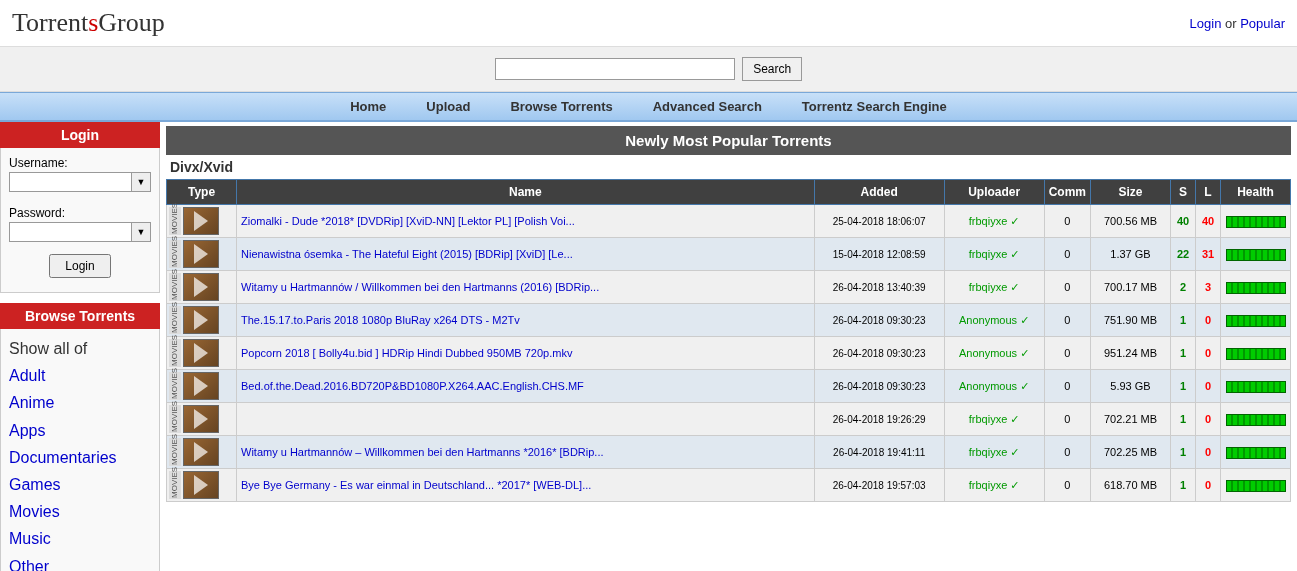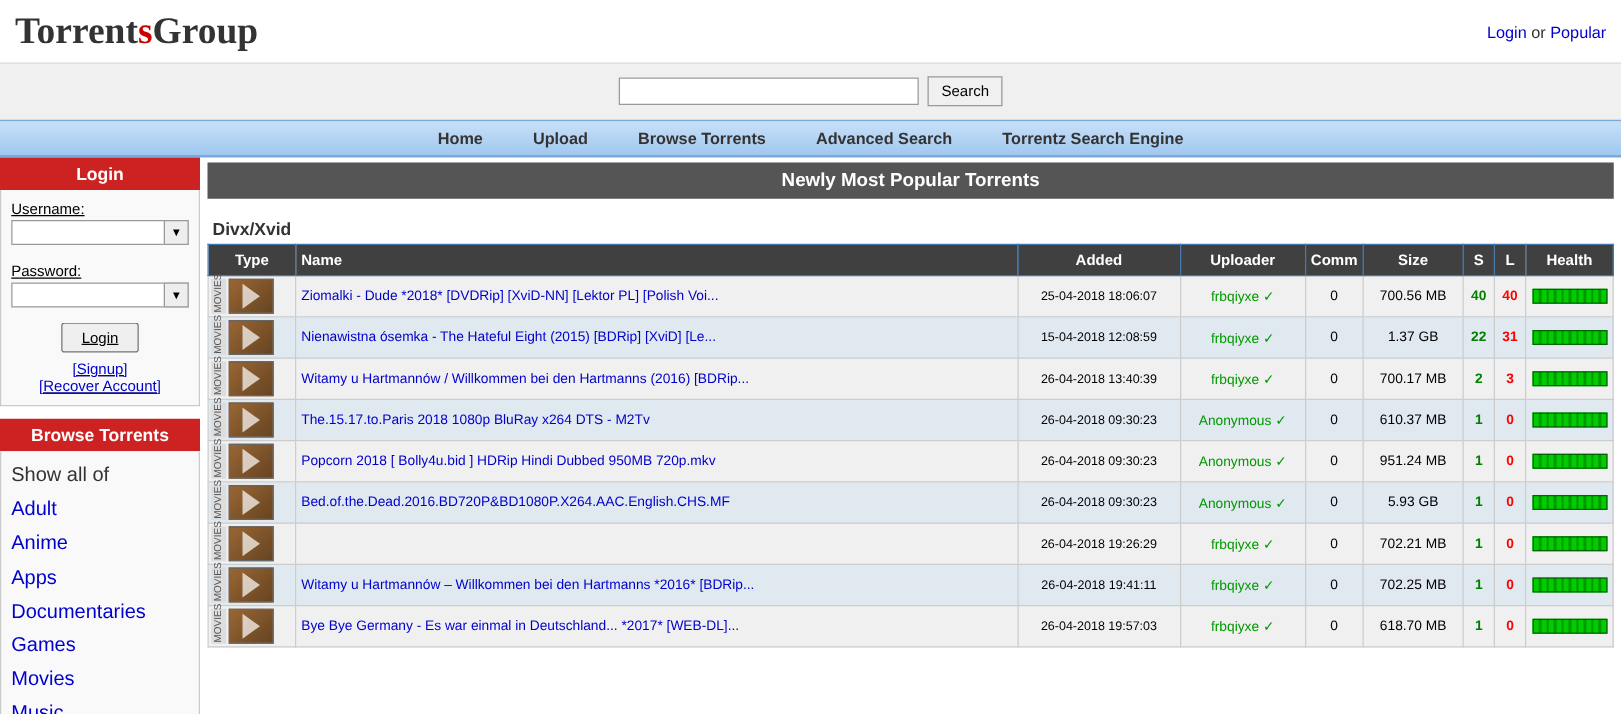--- a/index.html
+++ b/index.html
@@ -1,61 +1,61 @@
 <!DOCTYPE html>
 <html><head>
   <meta charset="utf-8">
   <style>
     * { margin: 0; padding: 0; box-sizing: border-box; }
     body { font-family: Arial, sans-serif; font-size: 12px; background: #fff; }
 
     
     #header { display: flex; justify-content: space-between; align-items: center; padding: 8px 12px; }
-    #logo { font-size: 30px; font-weight: bold; font-family: Georgia, serif; color: #333; }
+    #logo { font-size: 26px; font-weight: normal; font-family: Georgia, serif; color: #333; }
     #logo span { color: #cc0000; }
     #login-signup { font-size: 13px; color: #333; }
     #login-signup a { color: #0000cc; text-decoration: none; }
 
     
     #search-bar { text-align: center; padding: 10px; background: #f0f0f0; border-top: 1px solid #ddd; border-bottom: 1px solid #ddd; }
     #search-bar input { width: 240px; height: 22px; border: 1px solid #999; padding: 2px 4px; font-size: 13px; }
     #search-bar button { height: 24px; padding: 0 10px; font-size: 12px; cursor: pointer; background: #f0f0f0; border: 1px solid #999; margin-left: 4px; }
 
     
     #navbar { background: linear-gradient(to bottom, #c8e0f8, #a0c8f0); border-top: 1px solid #7aa8d8; border-bottom: 2px solid #7aa8d8; display: flex; justify-content: center; gap: 40px; padding: 6px 0; }
     #navbar a { color: #333; text-decoration: none; font-size: 13px; font-weight: bold; }
 
     
     #main { display: flex; }
 
     
     #sidebar { width: 160px; min-width: 160px; padding: 0; }
     #login-box { background: #cc2222; color: #fff; text-align: center; padding: 5px; font-size: 14px; font-weight: bold; margin-bottom: 0; }
-    #login-form { border: 1px solid #ccc; border-top: none; padding: 8px; background: #f9f9f9; text-decoration: underline; }
+    #login-form { border: 1px solid #ccc; border-top: none; padding: 8px; background: #f9f9f9; }
     #login-form label { display: block; font-size: 12px; margin-bottom: 2px; }
     #login-form input[type=text], #login-form input[type=password] { width: 100%; height: 20px; border: 1px solid #999; margin-bottom: 6px; font-size: 12px; padding: 2px; }
     #login-btn { display: block; margin: 6px auto; padding: 3px 14px; font-size: 12px; cursor: pointer; }
     #login-links { text-align: center; font-size: 12px; }
     #login-links a { color: #0000cc; }
 
     #browse-box { background: #cc2222; color: #fff; text-align: center; padding: 5px; font-size: 14px; font-weight: bold; margin-top: 10px; }
     #browse-list { border: 1px solid #ccc; border-top: none; padding: 6px 8px; background: #f9f9f9; }
     #browse-list a { display: block; color: #0000cc; text-decoration: none; font-size: 16px; line-height: 1.7; }
     #browse-list .show-all { color: #333; }
 
     
     #content { flex: 1; padding: 4px 6px; }
-    #section-title { background: #555; color: #fff; text-align: center; font-size: 15px; font-weight: bold; padding: 6px; margin-bottom: 16px; }
+    #section-title { background: #555; color: #fff; text-align: center; font-size: 15px; font-weight: bold; padding: 6px; margin-bottom: 4px; }
     #divx-title { font-size: 14px; font-weight: bold; color: #333; margin-bottom: 4px; padding-left: 4px; }
 
     
     #torrent-table { width: 100%; border-collapse: collapse; font-size: 11px; }
     #torrent-table thead tr { background: #404040; color: #fff; }
     #torrent-table thead th { padding: 5px 4px; text-align: center; border: 1px solid #4477aa; font-size: 12px; }
-    #torrent-table thead th.name-col { text-align: left; }
+    #torrent-table thead th.name-col { text-align: center; }
     #torrent-table tbody tr { background: #f0f0f0; }
     #torrent-table tbody tr:nth-child(even) { background: #e0e8f0; }
     #torrent-table tbody td { padding: 4px 4px; border: 1px solid #ccc; vertical-align: middle; text-align: center; }
     #torrent-table tbody td.name-cell { text-align: left; }
     #torrent-table tbody td a { color: #0000cc; text-decoration: none; font-size: 11px; }
 
     .type-cell { width: 30px; }
     .thumb { width: 36px; height: 28px; background: #888; display: inline-block; position: relative; overflow: hidden; border: 1px solid #666; }
     .thumb::before { content: ''; display: block; width: 0; height: 0; border-top: 10px solid transparent; border-bottom: 10px solid transparent; border-left: 14px solid rgba(255,255,255,0.7); position: absolute; top: 50%; left: 50%; transform: translate(-50%, -50%); }
     .thumb-bg { background: linear-gradient(135deg, #996633, #664422); }
@@ -106,24 +106,20 @@
       <div style="position:relative; margin-bottom:8px;">
         <input type="text" style="width: 100%; height: 20px; border: 1px solid rgb(153, 153, 153); font-size: 12px; padding: 2px;">
         <button style="position:absolute;right:0;top:0;width:20px;height:20px;border:1px solid #999;background:#eee;font-size:9px;cursor:pointer;">▼</button>
       </div>
       <label>Password:</label>
       <div style="position:relative; margin-bottom:6px;">
         <input type="password" style="width: 100%; height: 20px; border: 1px solid rgb(153, 153, 153); font-size: 12px; padding: 2px;">
         <button style="position:absolute;right:0;top:0;width:20px;height:20px;border:1px solid #999;background:#eee;font-size:9px;cursor:pointer;">▼</button>
       </div>
       <button id="login-btn">Login</button>
-      <div id="login-links">
-        <a href="#">[Signup]</a><br>
-        <a href="#">[Recover Account]</a>
-      </div>
     </div>
 
     <div id="browse-box">Browse Torrents</div>
     <div id="browse-list">
       <a href="#" class="show-all">Show all of</a>
       <a href="#">Adult</a>
       <a href="#">Anime</a>
       <a href="#">Apps</a>
       <a href="#">Documentaries</a>
       <a href="#">Games</a>
@@ -205,21 +201,21 @@
             <td class="type-cell" style="width: 70px; padding: 2px;">
               <div style="display:flex;align-items:center;gap:2px;">
     <div style="writing-mode:vertical-rl;transform:rotate(180deg);font-size:8px;color:#555;background:#ddd;padding:1px 2px;height:28px;line-height:1;">MOVIES</div>
     <div class="thumb thumb-bg"></div>
   </div>
             </td>
             <td class="name-cell"><a href="#">The.15.17.to.Paris 2018 1080p BluRay x264 DTS - M2Tv</a></td>
             <td class="added-cell">26-04-2018 09:30:23</td>
             <td class="uploader-cell"><a href="#" class="uploader-link">Anonymous</a> <span class="check-icon">✓</span></td>
             <td class="comm-cell">0</td>
-            <td class="size-cell">610.37 MB</td>
+            <td class="size-cell">751.90 MB</td>
             <td class="s-cell" style="color: green; font-weight: bold;">1</td>
             <td class="l-cell" style="color: red; font-weight: bold;">0</td>
             <td class="health-cell"><div class="health-bar"></div></td>
           </tr>
           <tr>
             <td class="type-cell" style="width: 70px; padding: 2px;">
               <div style="display:flex;align-items:center;gap:2px;">
     <div style="writing-mode:vertical-rl;transform:rotate(180deg);font-size:8px;color:#555;background:#ddd;padding:1px 2px;height:28px;line-height:1;">MOVIES</div>
     <div class="thumb thumb-bg"></div>
   </div>

